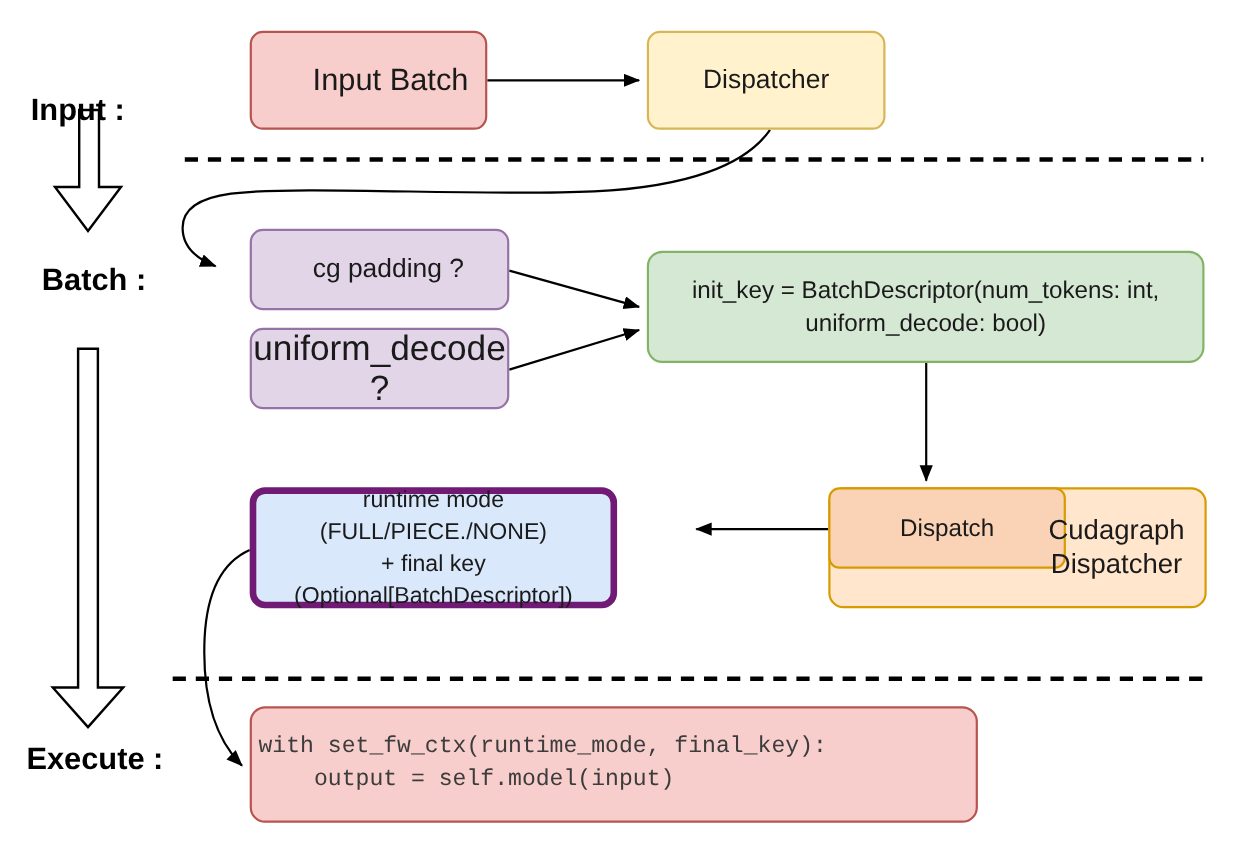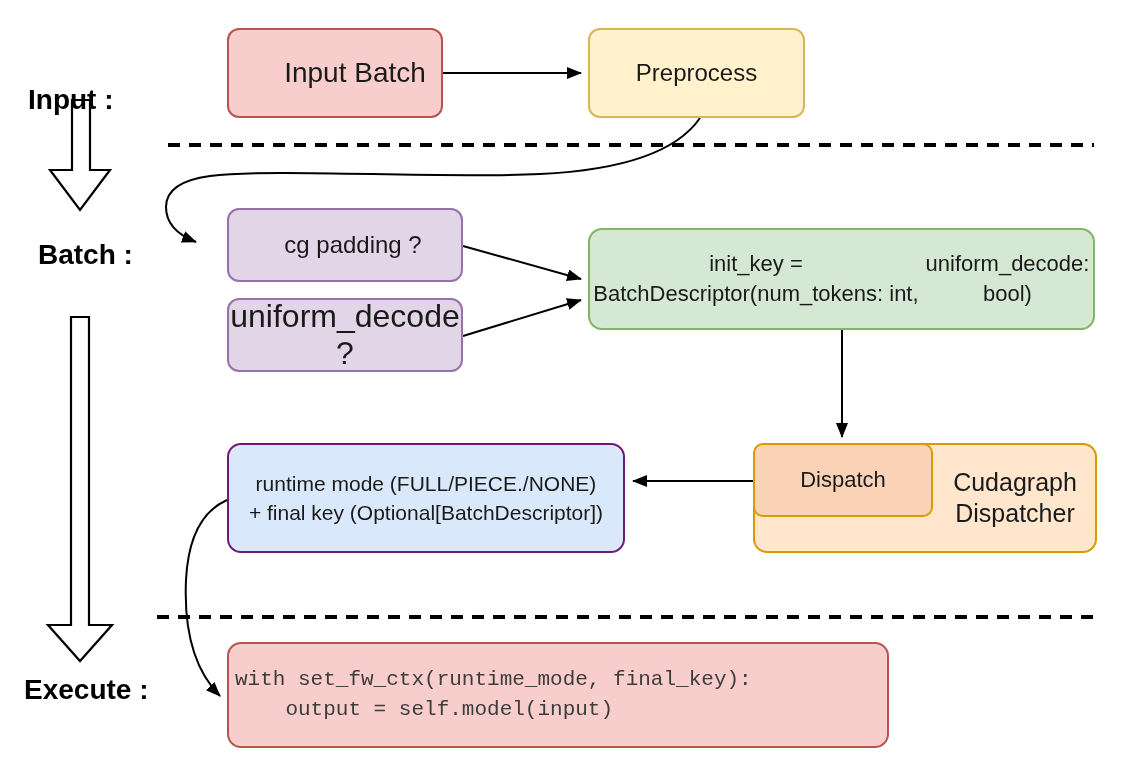--- a/index.html
+++ b/index.html
@@ -23,25 +23,25 @@
     font-weight:bold;
     font-size:28px;
     color:#000000;
     white-space:nowrap;
   }
   
   .n-input-batch{left:227px;top:28px;width:216px;height:90px;border:2px solid #B85450;background:#F8CECC;border-radius:12px;font-size:28px;padding-left:40px;}
   .n-preprocess{left:588px;top:28px;width:217px;height:90px;border:2px solid #D6B656;background:#FFF2CC;border-radius:12px;font-size:24px;}
   .n-cg-padding{left:227px;top:208px;width:236px;height:74px;border:2px solid #9673A6;background:#E1D5E7;border-radius:12px;font-size:24px;padding-left:16px;}
   .n-uniform-decode{left:227px;top:298px;width:236px;height:74px;border:2px solid #9673A6;background:#E1D5E7;border-radius:12px;font-size:32px;}
-  .n-init-key{left:588px;top:228px;width:507px;height:102px;border:2px solid #82B366;background:#D5E8D4;border-radius:14px;font-size:22px;line-height:30px;flex-direction:row;}
+  .n-init-key{left:588px;top:228px;width:507px;height:102px;border:2px solid #82B366;background:#D5E8D4;border-radius:14px;font-size:22px;line-height:30px;flex-direction:column;}
   .n-cudagraph-outer{left:753px;top:443px;width:344px;height:110px;border:2px solid #D79B00;background:#FFE6CC;border-radius:14px;}
-  .n-dispatch{left:753px;top:443px;width:180px;height:74px;border:2px solid #D79B00;background:#FAD2B5;border-radius:10px;font-size:22px;}
+  .n-dispatch{left:753px;top:443px;width:216px;height:74px;border:2px solid #D79B00;background:#FAD2B5;border-radius:10px;font-size:22px;}
   .n-cudagraph-label{left:933px;top:443px;width:164px;height:110px;font-size:25px;line-height:31px;}
-  .n-runtime-mode{left:227px;top:443px;width:398px;height:110px;border:2px solid #701a75;background:#DAE8FC;border-radius:14px;font-size:21px;line-height:29px;flex-direction:column;}
+  .n-runtime-mode{left:227px;top:443px;width:334px;height:110px;border:6px solid #701a75;background:#DAE8FC;border-radius:14px;font-size:21px;line-height:29px;flex-direction:column;}
   .n-execute-code{
     left:227px;top:642px;width:662px;height:106px;
     border:2px solid #B85450;background:#F8CECC;border-radius:14px;
     font-family:"Liberation Mono", monospace;
     font-size:21px;line-height:30px;color:#3c3c3c;
     flex-direction:column;align-items:flex-start;justify-content:center;
     padding-left:6px;text-align:left;
   }
   .code-line{white-space:pre;}
   .wrap-label{padding:0 20px;}
@@ -81,21 +81,21 @@
 
   <div class="stage-label" style="left:28px;top:40px;margin-top:44px;">Input :</div>
   <div class="stage-label" style="left:38px;top:239px;">Batch :</div>
   <div class="stage-label" style="left:24px;top:674px;">Execute :</div>
 
   <div class="node n-input-batch">
     <span>Input Batch</span>
   </div>
 
   <div class="node n-preprocess">
-    <span>Preprocess</span>
+    <span>Dispatcher</span>
   </div>
 
   <div class="node n-cg-padding">
     <span>cg padding ?</span>
   </div>
 
   <div class="node n-uniform-decode">
     <span>uniform_decode ?</span>
   </div>
 

